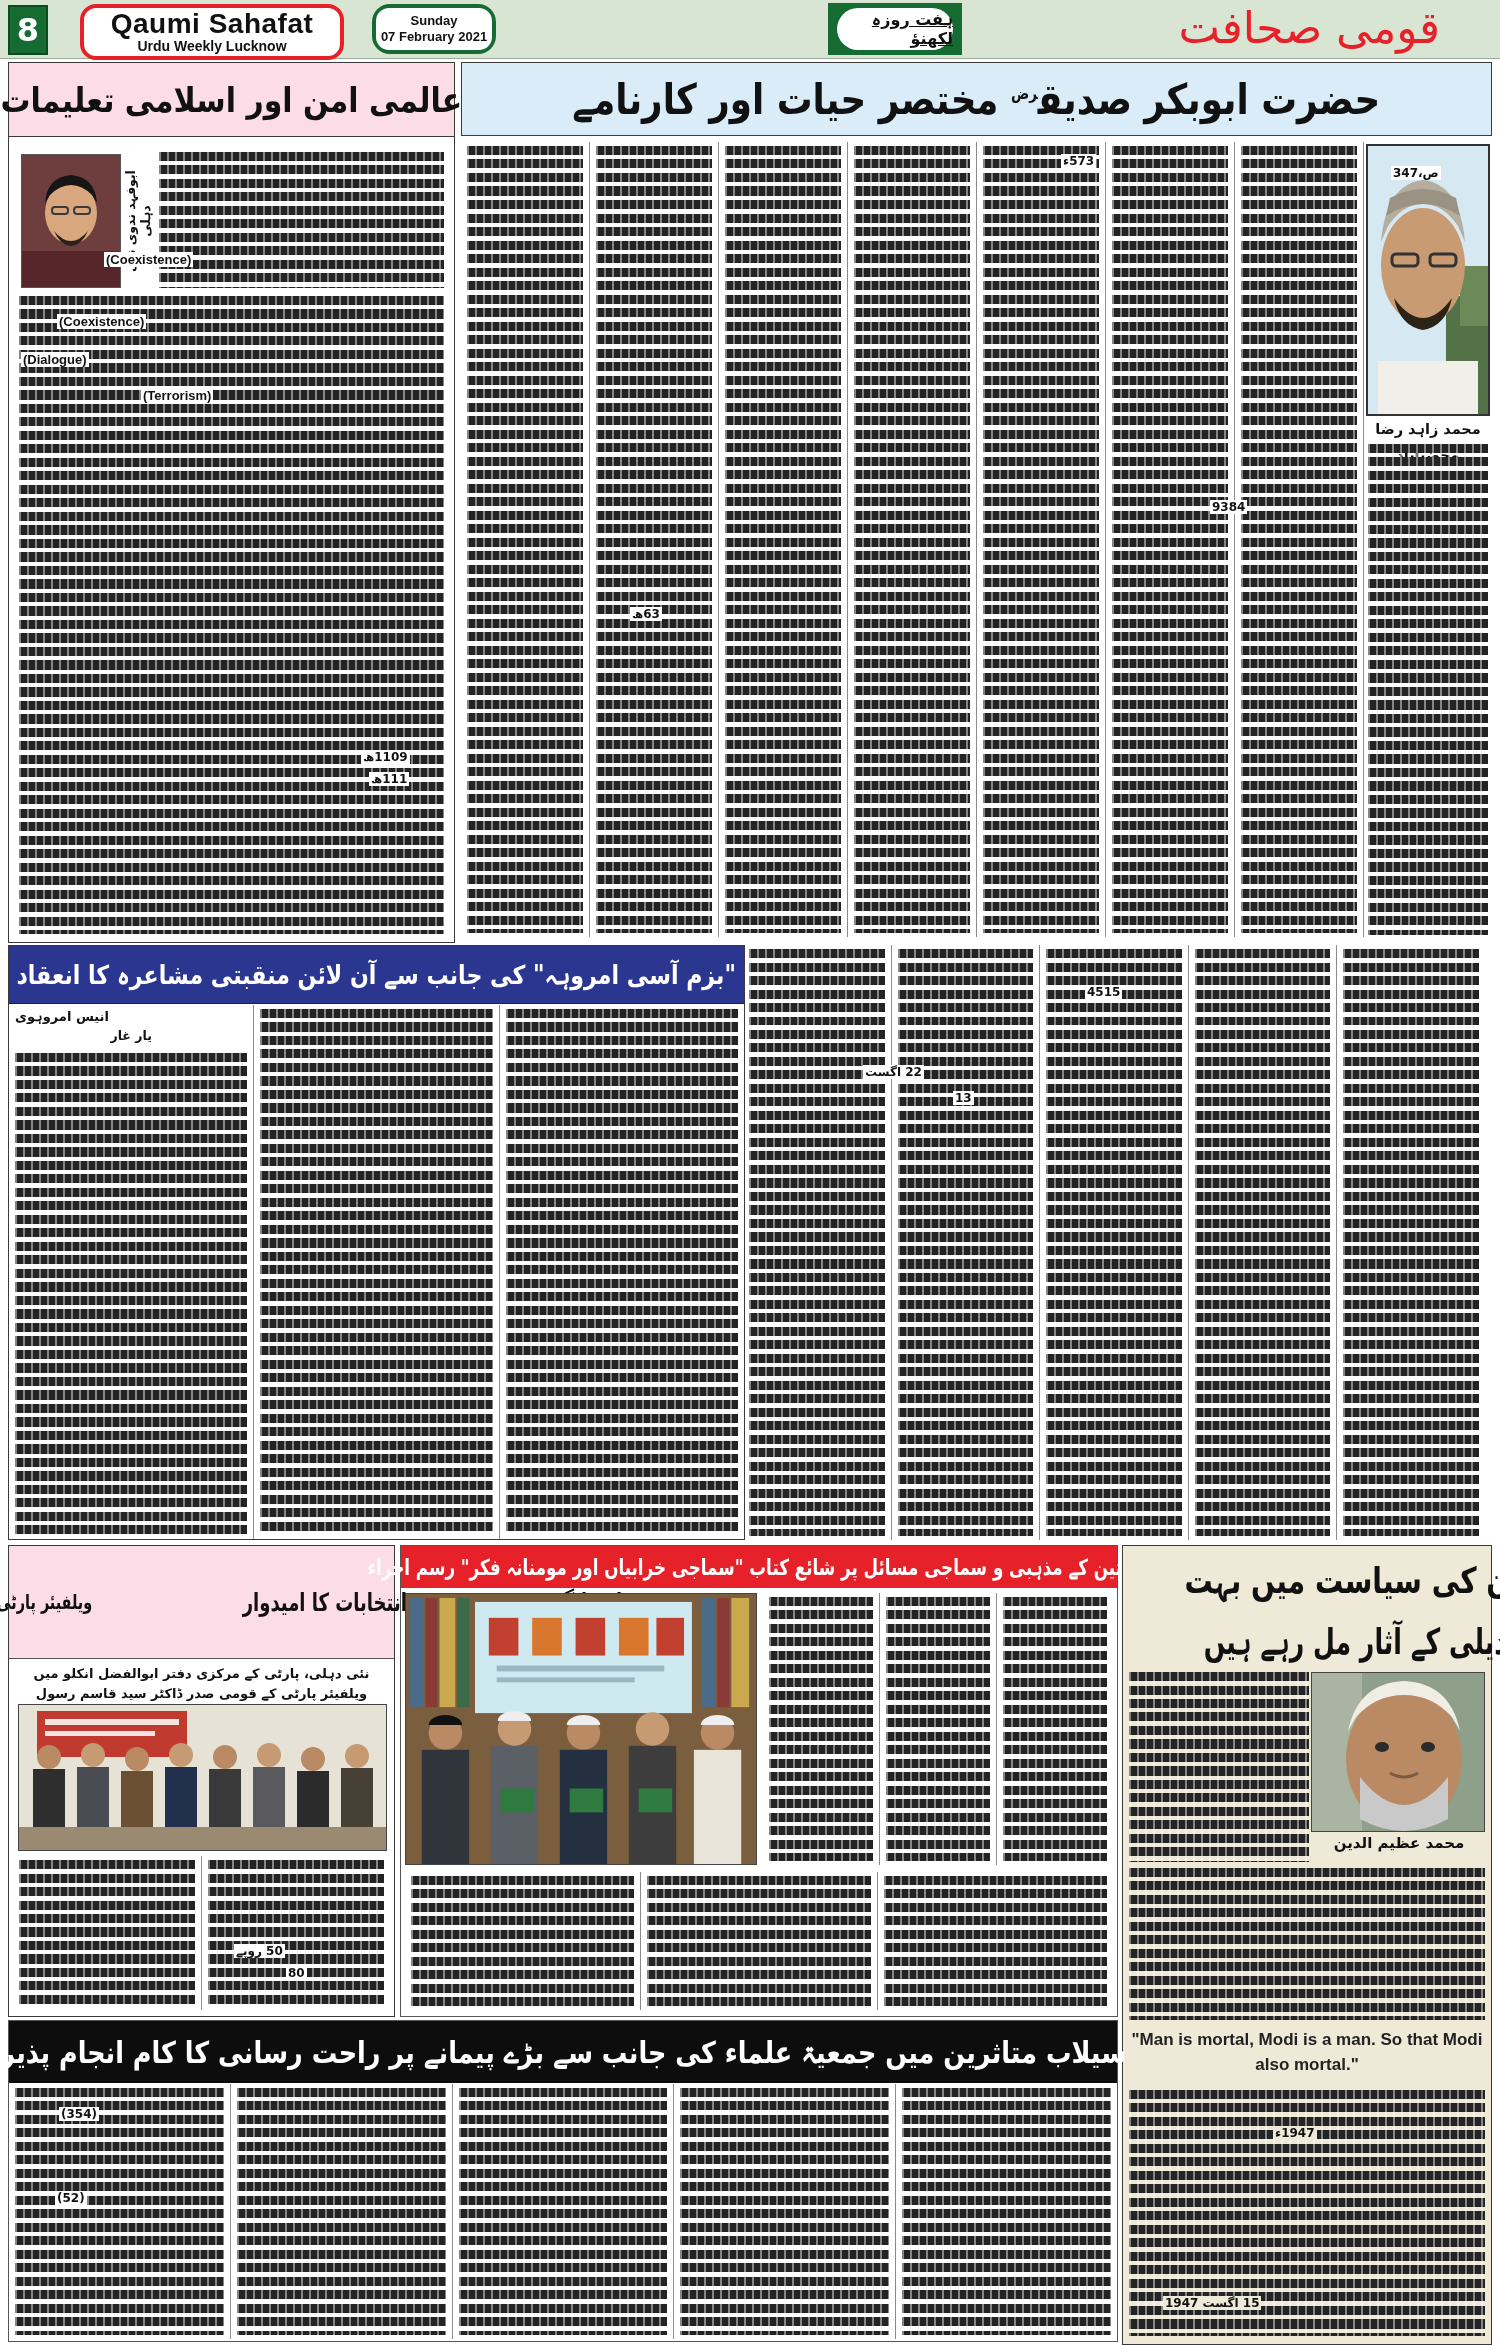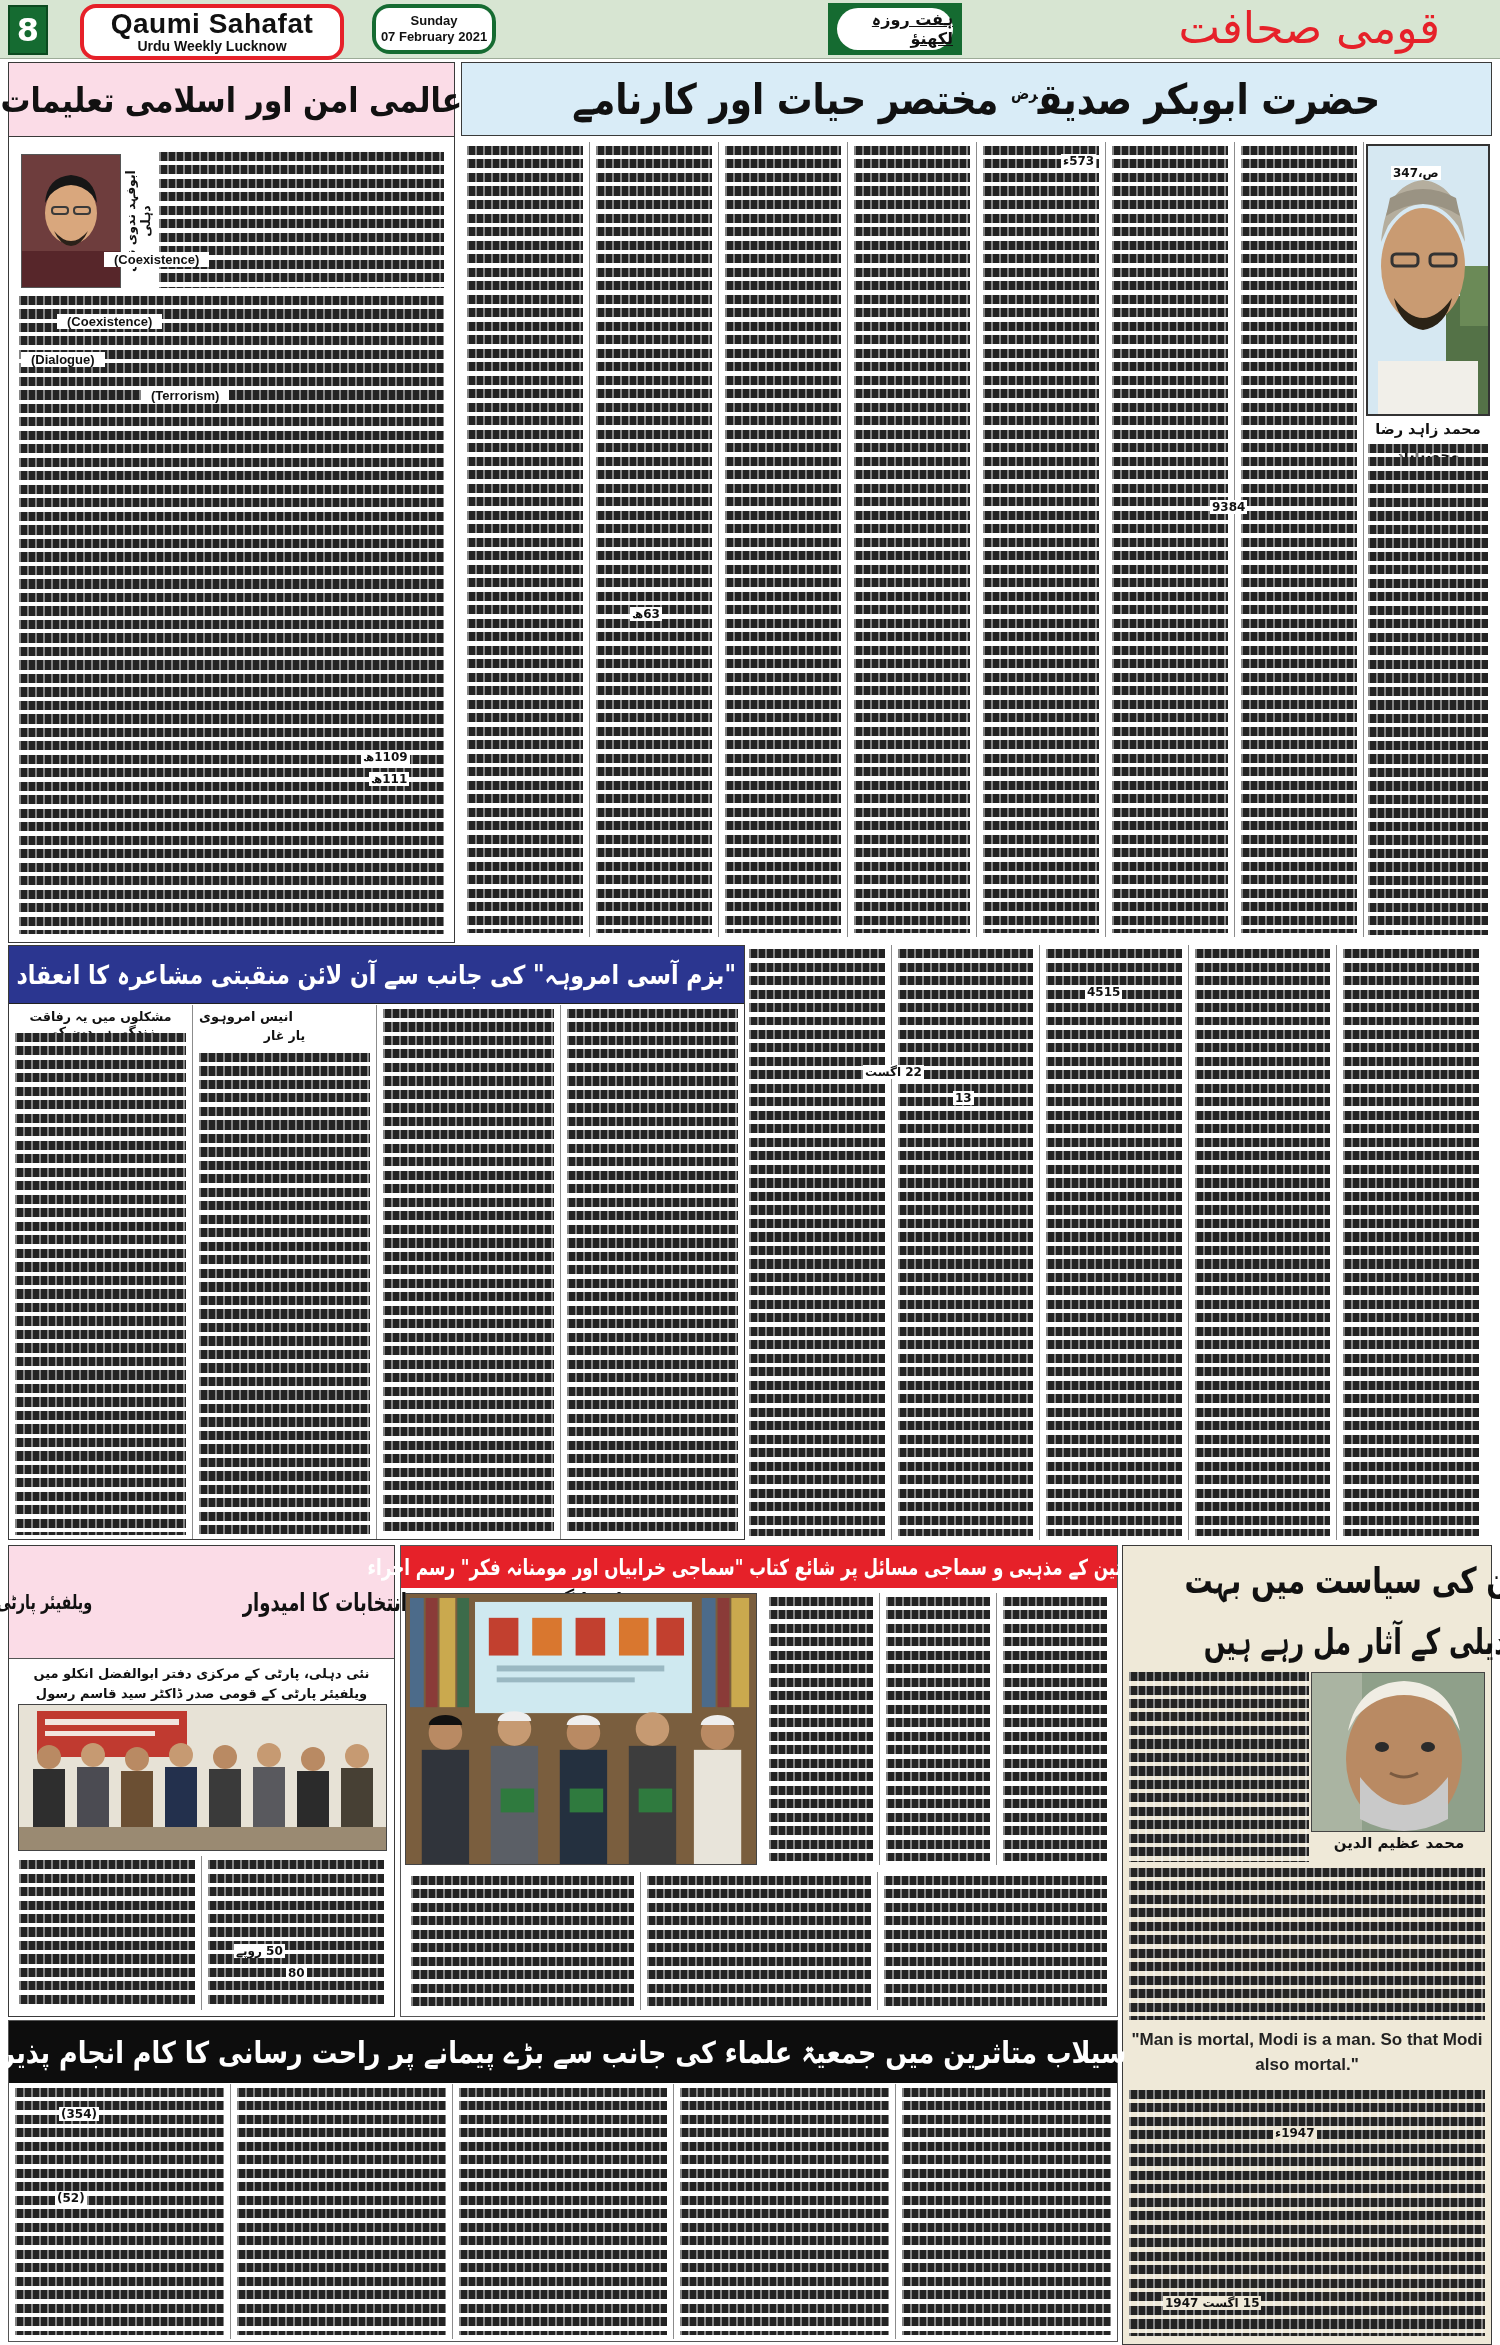--- a/index.html
+++ b/index.html
@@ -11,21 +11,21 @@
   
   .sim{position:absolute;
        background-image:
          repeating-linear-gradient(90deg, rgba(255,255,255,.45) 0 2px, rgba(255,255,255,0) 2px 8px),
          repeating-linear-gradient(180deg, #232323 0 9px, rgba(0,0,0,0) 9px 13.5px);}
   .cols{display:flex;direction:rtl;}
   .col{flex:1;position:relative;}
   .col:not(:first-child){border-right:1px solid #8c8c8c;}
   .col>.sim{inset:4px 6px;}
   .tok{position:absolute;background:#fff;font-weight:bold;font-size:12px;padding:0 2px;line-height:14px;z-index:3;}
-  .kw{position:absolute;background:#fff;font-family:"Liberation Sans",sans-serif;font-weight:bold;font-size:13px;padding:0 10px;z-index:3;}
+  .kw{position:absolute;background:#fff;font-family:"Liberation Sans",sans-serif;font-weight:bold;font-size:13px;padding:0 2px;z-index:3;}
   
   .topbar{position:absolute;left:0;top:0;width:1500px;height:58px;background:#d7e5d2;border-bottom:1px solid #9cab97;}
   .pagenum{left:8px;top:5px;width:36px;height:46px;background:#156b31;border:2px solid #0c4a20;
            color:#fff;font-weight:bold;font-size:32px;line-height:46px;text-align:center;}
   .nameplate{left:80px;top:4px;width:256px;height:48px;background:#fff;border:4px solid #e62129;border-radius:16px;
              display:flex;flex-direction:column;align-items:center;justify-content:center;font-family:"Liberation Sans",sans-serif;}
   .nameplate .t{font-size:28px;font-weight:bold;line-height:1;letter-spacing:.5px;}
   .nameplate .s{font-size:14px;font-weight:bold;line-height:1.2;}
   .datebox{left:372px;top:4px;width:124px;height:50px;background:#156b31;border-radius:18px;padding:4px;box-sizing:border-box;}
   .datebox .in{background:#fff;border-radius:13px;width:100%;height:100%;display:flex;flex-direction:column;
@@ -226,24 +226,20 @@
       <div class="col">
           <div class="sim"></div>
         </div>
       <div class="col">
           <div class="sim"></div>
         </div>
       <div class="col">
         <div class="mu-name rtl">انیس امروہوی</div>
         <div class="mu-verse rtl">یار غار</div>
         <div class="sim" style="top:48px;"></div>
-      </div>
-      <div class="col">
-        <div class="mu-verse rtl">مشکلوں میں یہ رفاقت زندگی ہے دین کی</div>
-        <div class="sim" style="top:28px;"></div>
       </div>
     </div>
   </div>
 
   <div id="sec-welf" class="sec">
     <div class="we-head">
       <span class="fit rtl we-l1">ویلفیئر پارٹی آف انڈیا نے محمد محسن خان کو بنایا</span>
       <span class="fit rtl we-l2">چوہان بانگر 41E سے ضمنی انتخابات کا امیدوار</span>
     </div>
     <div class="we-intro rtl">نئی دہلی، پارٹی کے مرکزی دفتر ابوالفضل انکلو میں ویلفیئر پارٹی کے قومی صدر ڈاکٹر سید قاسم رسول الیاس…</div>

